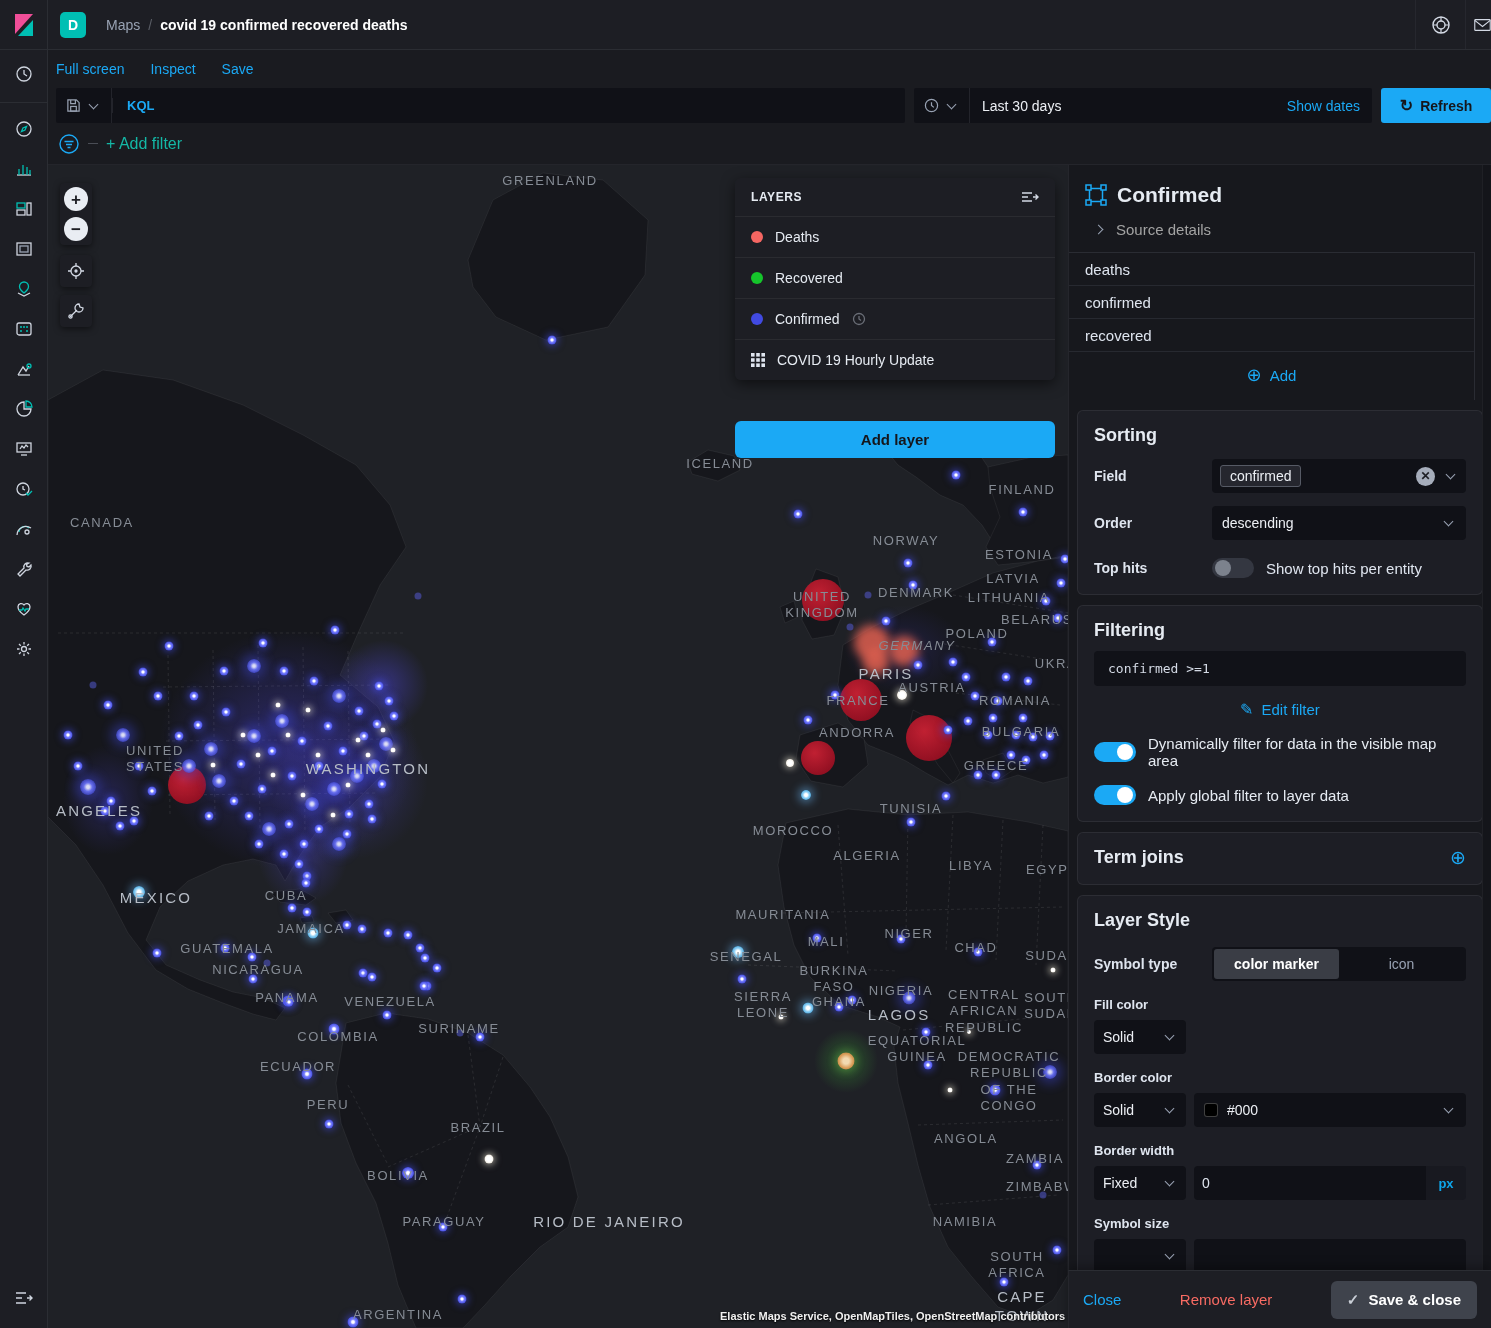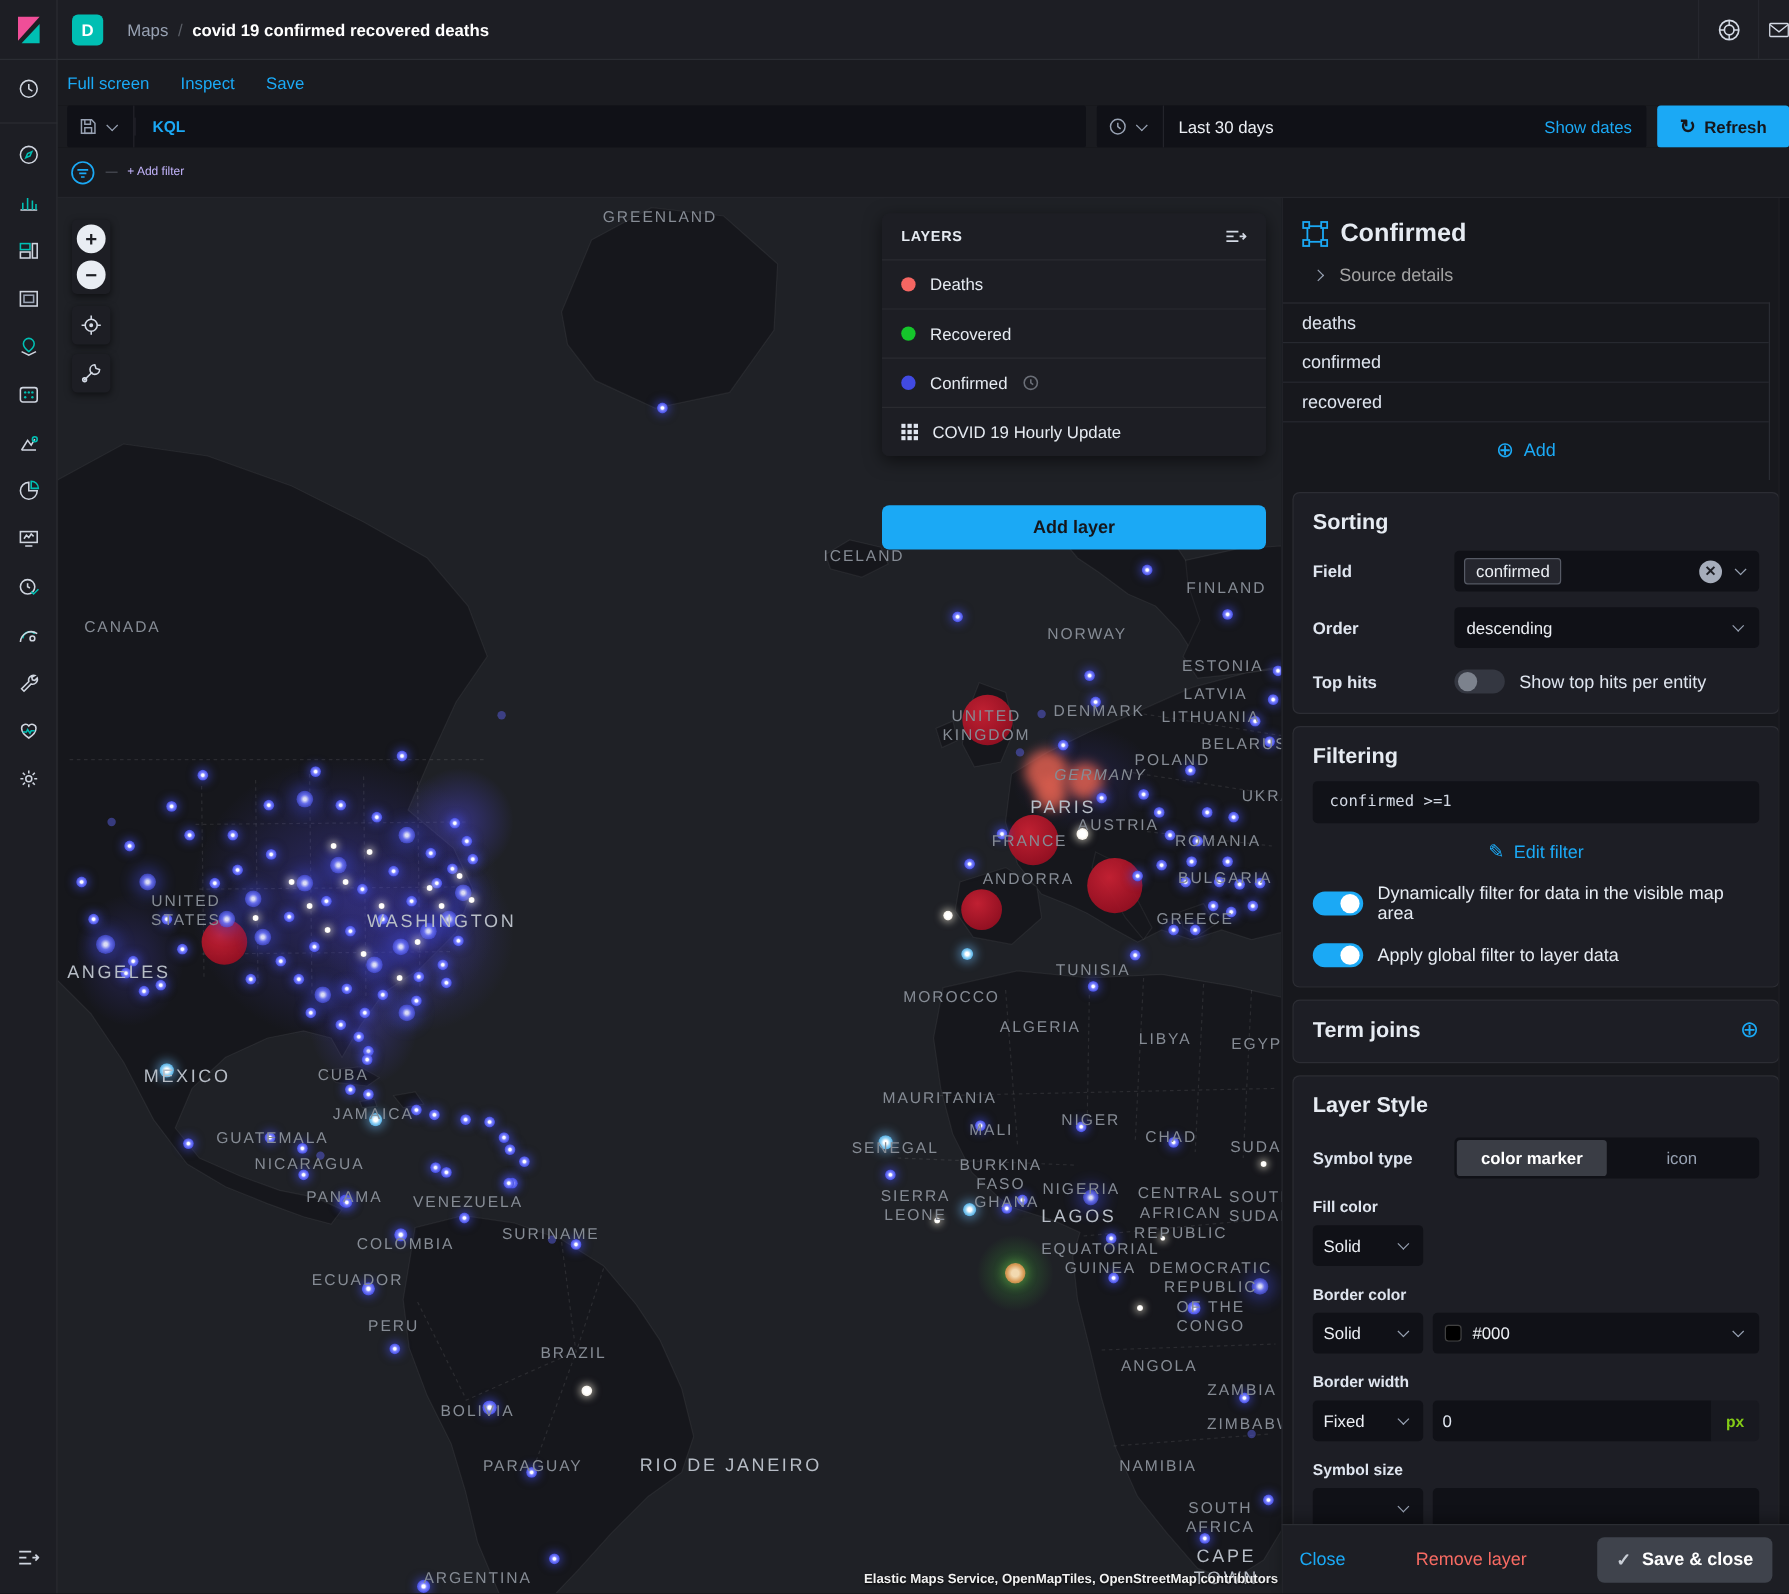--- a/index.html
+++ b/index.html
@@ -37,21 +37,21 @@
   .kql { padding:0 14px; border-left:1px solid #23242b; display:flex; align-items:center; color:#1ba9f5; font-size:13px; font-weight:600;}
   .time-picker { width:458px; background:#101117; border-radius:2px; display:flex; align-items:center;}
   .tp-left { display:flex; align-items:center; gap:5px; padding:0 10px; border-right:1px solid #23242b; height:100%;}
   .tp-value { padding:0 12px; font-size:14px; color:#eceff4;}
   .tp-showdates { margin-left:auto; padding:0 12px; color:#1ba9f5; font-size:14px; cursor:pointer;}
   .refresh-btn { width:110px; background:#1ba9f5; border:none; border-radius:3px; color:#15161b; font-size:14px; font-weight:600; display:flex; align-items:center; justify-content:center; gap:7px; cursor:pointer; font-family:"Liberation Sans",sans-serif;}
 
   
   .filter-row { position:absolute; left:48px; top:123px; right:0; height:42px; background:#1a1b20; border-bottom:1px solid #24252b; display:flex; align-items:center; gap:8px; padding-left:10px;}
   .filter-dash { width:10px; height:1px; background:#4a4d55;}
-  .add-filter { color:#c4b5fd; font-size:10px; cursor:pointer;}
+  .add-filter { color:#14b8a6; font-size:16px; cursor:pointer;}
 
   
   .map { position:absolute; left:48px; top:165px; width:1020px; bottom:0; background:#1f2126; overflow:hidden; z-index:1;}
   .map svg.base { position:absolute; inset:0; }
   .glow, .dot, .mlabel { position:absolute; transform:translate(-50%,-50%); }
   .glow { border-radius:50%; pointer-events:none;}
   .dot { border-radius:50%; }
   .mlabel { color:#868c95; font-size:13px; letter-spacing:1.6px; white-space:pre-line; text-align:center; z-index:4; pointer-events:none; line-height:1.25;}
   .mlabel.city { color:#b7bdc6; font-size:15px; letter-spacing:2.2px;}
   .attribution { position:absolute; left:672px; bottom:6px; font-size:11px; font-weight:700; color:#f0f0f0; text-shadow:0 1px 2px #000; z-index:6; white-space:nowrap;}
@@ -98,21 +98,21 @@
   .tj-head { display:flex; align-items:center; justify-content:space-between;}
   .plus-circle { color:#1ba9f5; font-size:19px; cursor:pointer; line-height:1;}
   .style-label { font-size:13px; font-weight:700; color:#dfe5ef; margin-top:16px;}
   .style-row { display:flex; gap:8px; margin-top:8px;}
   .mini-sel { width:92px; height:34px; background:#101117; border-radius:4px; display:flex; align-items:center; padding:0 9px; font-size:14px; color:#eceff4; cursor:pointer;}
   .mini-sel .chev { margin-left:auto;}
   .swatch { width:14px; height:14px; border-radius:3px; margin-right:9px; border:1px solid rgba(255,255,255,.25);}
   .segmented { flex:1; height:34px; background:#101117; border-radius:4px; display:flex; padding:2px;}
   .seg { flex:1; display:flex; align-items:center; justify-content:center; font-size:14px; color:#98a2b3; border-radius:3px; cursor:pointer;}
   .seg.sel { background:#3a3d45; color:#fff; font-weight:700;}
-  .px-append { width:40px; height:34px; background:#181920; border-radius:0 4px 4px 0; display:flex; align-items:center; justify-content:center; font-size:13px; font-weight:700; color:#84cc16;}
+  .px-append { width:40px; height:34px; background:#181920; border-radius:0 4px 4px 0; display:flex; align-items:center; justify-content:center; font-size:13px; font-weight:700; color:#0ea5e9;}
   .scroll-gutter { position:absolute; right:0; top:0; bottom:0; width:9px; background:#14151a; border-left:1px solid rgba(255,255,255,.05);}
 
   .settings-footer { position:absolute; left:1068px; bottom:0; width:423px; height:58px; background:#1d1e24; border-top:1px solid #2b2d33; border-left:1px solid #25262c; display:flex; align-items:center; justify-content:space-between; padding:0 14px; z-index:21; box-shadow:0 -4px 10px rgba(0,0,0,.3);}
   .footer-close { color:#1ba9f5; font-size:15px; cursor:pointer;}
   .footer-remove { color:#f86b63; font-size:15px; cursor:pointer;}
   .save-close-btn { background:#3f434c; border:none; border-radius:6px; color:#fff; font-size:15px; font-weight:600; padding:10px 16px; display:flex; align-items:center; gap:9px; cursor:pointer; font-family:"Liberation Sans",sans-serif;}
 </style>
 </head>
 <body>
 
@@ -561,21 +561,21 @@
       <div class="mlabel" style="left: 411px; top: 864px;">SURINAME</div>
       <div class="mlabel" style="left: 290px; top: 872px;">COLOMBIA</div>
       <div class="mlabel" style="left: 250px; top: 902px;">ECUADOR</div>
       <div class="mlabel" style="left: 280px; top: 940px;">PERU</div>
       <div class="mlabel" style="left: 430px; top: 963px;">BRAZIL</div>
       <div class="mlabel" style="left: 350px; top: 1011px;">BOLIVIA</div>
       <div class="mlabel" style="left: 396px; top: 1057px;">PARAGUAY</div>
       <div class="mlabel city" style="left: 561px; top: 1057px;">RIO DE JANEIRO</div>
       <div class="mlabel" style="left: 350px; top: 1150px;">ARGENTINA</div>
       <div class="mlabel" style="left: 974px; top: 325px;">FINLAND</div>
-      <div class="mlabel" style="left: 858px; top: 364px;">NORWAY</div>
+      <div class="mlabel" style="left: 858px; top: 376px;">NORWAY</div>
       <div class="mlabel" style="left: 971px; top: 390px;">ESTONIA</div>
       <div class="mlabel" style="left: 965px; top: 414px;">LATVIA</div>
       <div class="mlabel" style="left: 961px; top: 433px;">LITHUANIA</div>
       <div class="mlabel" style="left: 868px; top: 428px;">DENMARK</div>
       <div class="mlabel" style="left: 989px; top: 455px;">BELARUS</div>
       <div class="mlabel" style="left: 929px; top: 469px;">POLAND</div>
       <div class="mlabel" style="left: 1008px; top: 499px;">UKRA</div>
       <div class="mlabel" style="left: 774px; top: 440px;">UNITED
 KINGDOM</div>
       <div class="mlabel" style="left: 869px; top: 481px; font-style: italic;">GERMANY</div>

